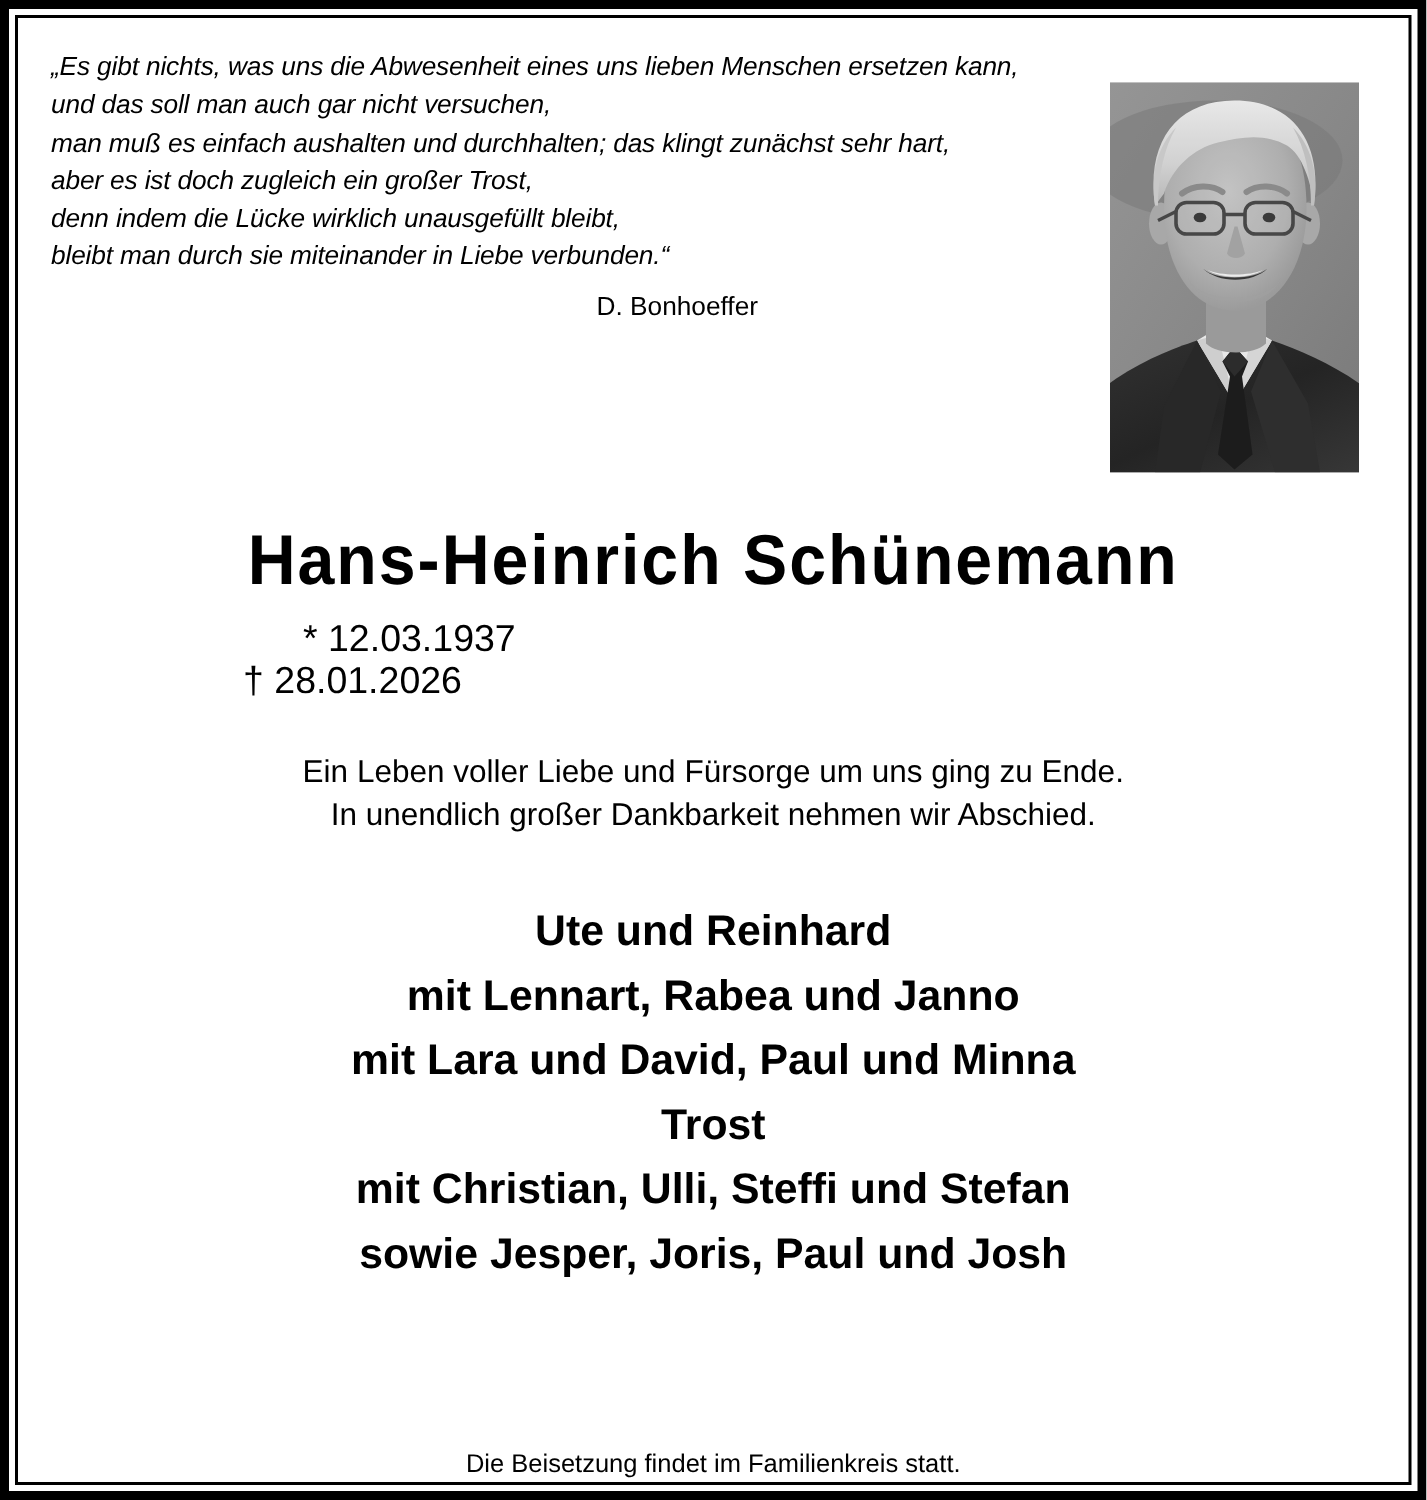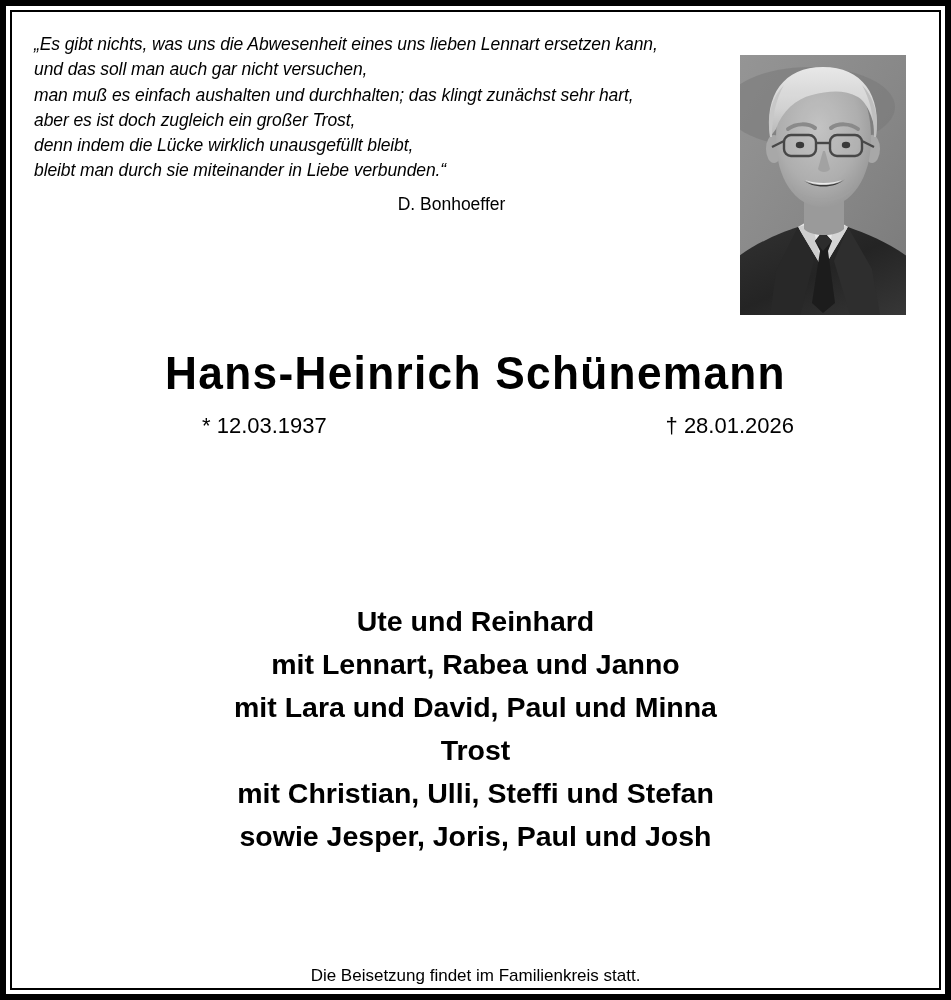--- a/index.html
+++ b/index.html
@@ -92,22 +92,23 @@
     font-stretch: condensed;
     transform: scaleX(0.94);
   }
   .dates {
     position: absolute;
     left: 150px;
     top: 400px;
     width: 660px;
     display: flex;
     justify-content: space-between;
-    font-size: 22px;
+    font-size: 25px;
     line-height: 28px;
+    flex-direction: column;
   }
   .date-born { margin-left: 40px; }
   .date-died { margin-right: 28px; }
 
   
   .intro {
     position: absolute;
     left: 0;
     right: 0;
     top: 488px;
@@ -141,21 +142,21 @@
   }
 </style>
 </head>
 <body>
 
 <div class="notice">
   <div class="notice-gap">
     <div class="notice-inner">
 
       <div class="quote">
-        <span class="quote-line">„Es gibt nichts, was uns die Abwesenheit eines uns lieben Lennart ersetzen kann,</span>
+        <span class="quote-line">„Es gibt nichts, was uns die Abwesenheit eines uns lieben Menschen ersetzen kann,</span>
         <span class="quote-line">und das soll man auch gar nicht versuchen,</span>
         <span class="quote-line">man muß es einfach aushalten und durchhalten; das klingt zunächst sehr hart,</span>
         <span class="quote-line">aber es ist doch zugleich ein großer Trost,</span>
         <span class="quote-line">denn indem die Lücke wirklich unausgefüllt bleibt,</span>
         <span class="quote-line">bleibt man durch sie miteinander in Liebe verbunden.“</span>
       </div>
       <div class="quote-attrib">D. Bonhoeffer</div>
 
       <div class="portrait">
         <svg width="166" height="260" viewBox="0 0 166 260">
@@ -232,20 +233,24 @@
         </svg>
       </div>
 
       <div class="name">Hans-Heinrich Schünemann</div>
 
       <div class="dates">
         <span class="date-born">* 12.03.1937</span>
         <span class="date-died">† 28.01.2026</span>
       </div>
 
+      <div class="intro">
+        <span>Ein Leben voller Liebe und Fürsorge um uns ging zu Ende.</span>
+        <span>In unendlich großer Dankbarkeit nehmen wir Abschied.</span>
+      </div>
 
       <div class="family">
         <span>Ute und Reinhard</span>
         <span>mit Lennart, Rabea und Janno</span>
         <span>mit Lara und David, Paul und Minna</span>
         <span>Trost</span>
         <span>mit Christian, Ulli, Steffi und Stefan</span>
         <span>sowie Jesper, Joris, Paul und Josh</span>
       </div>
 

